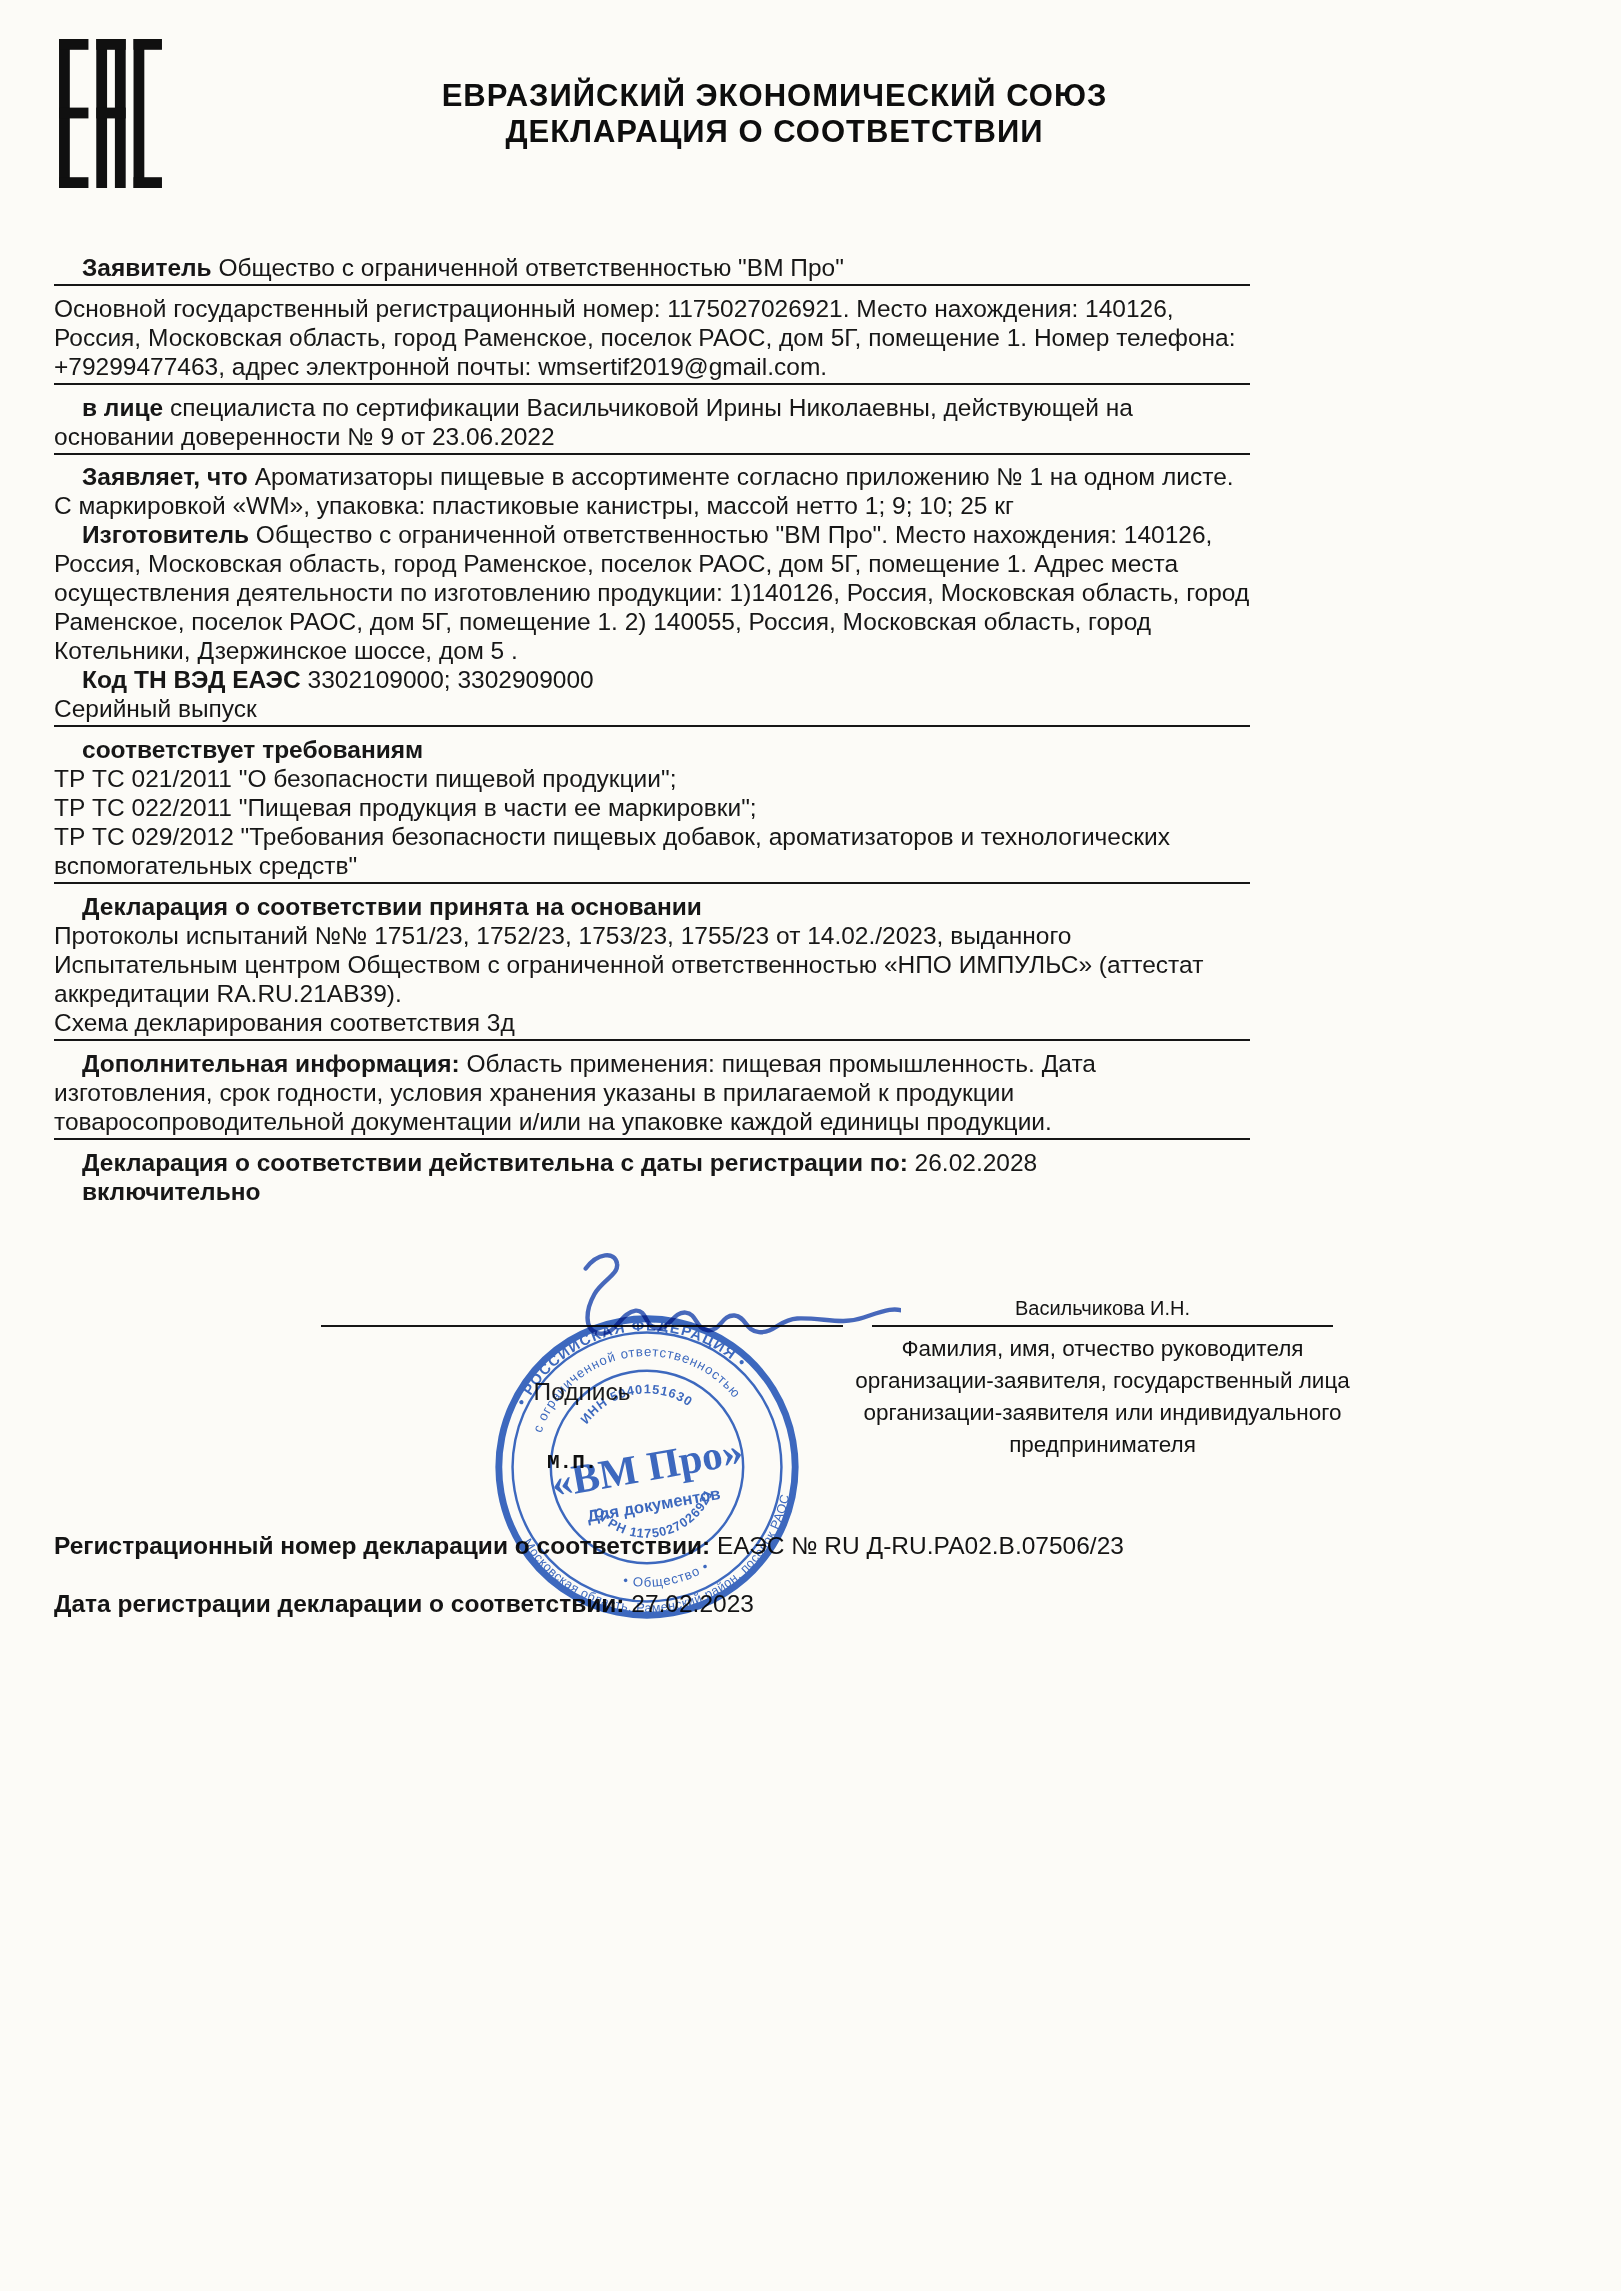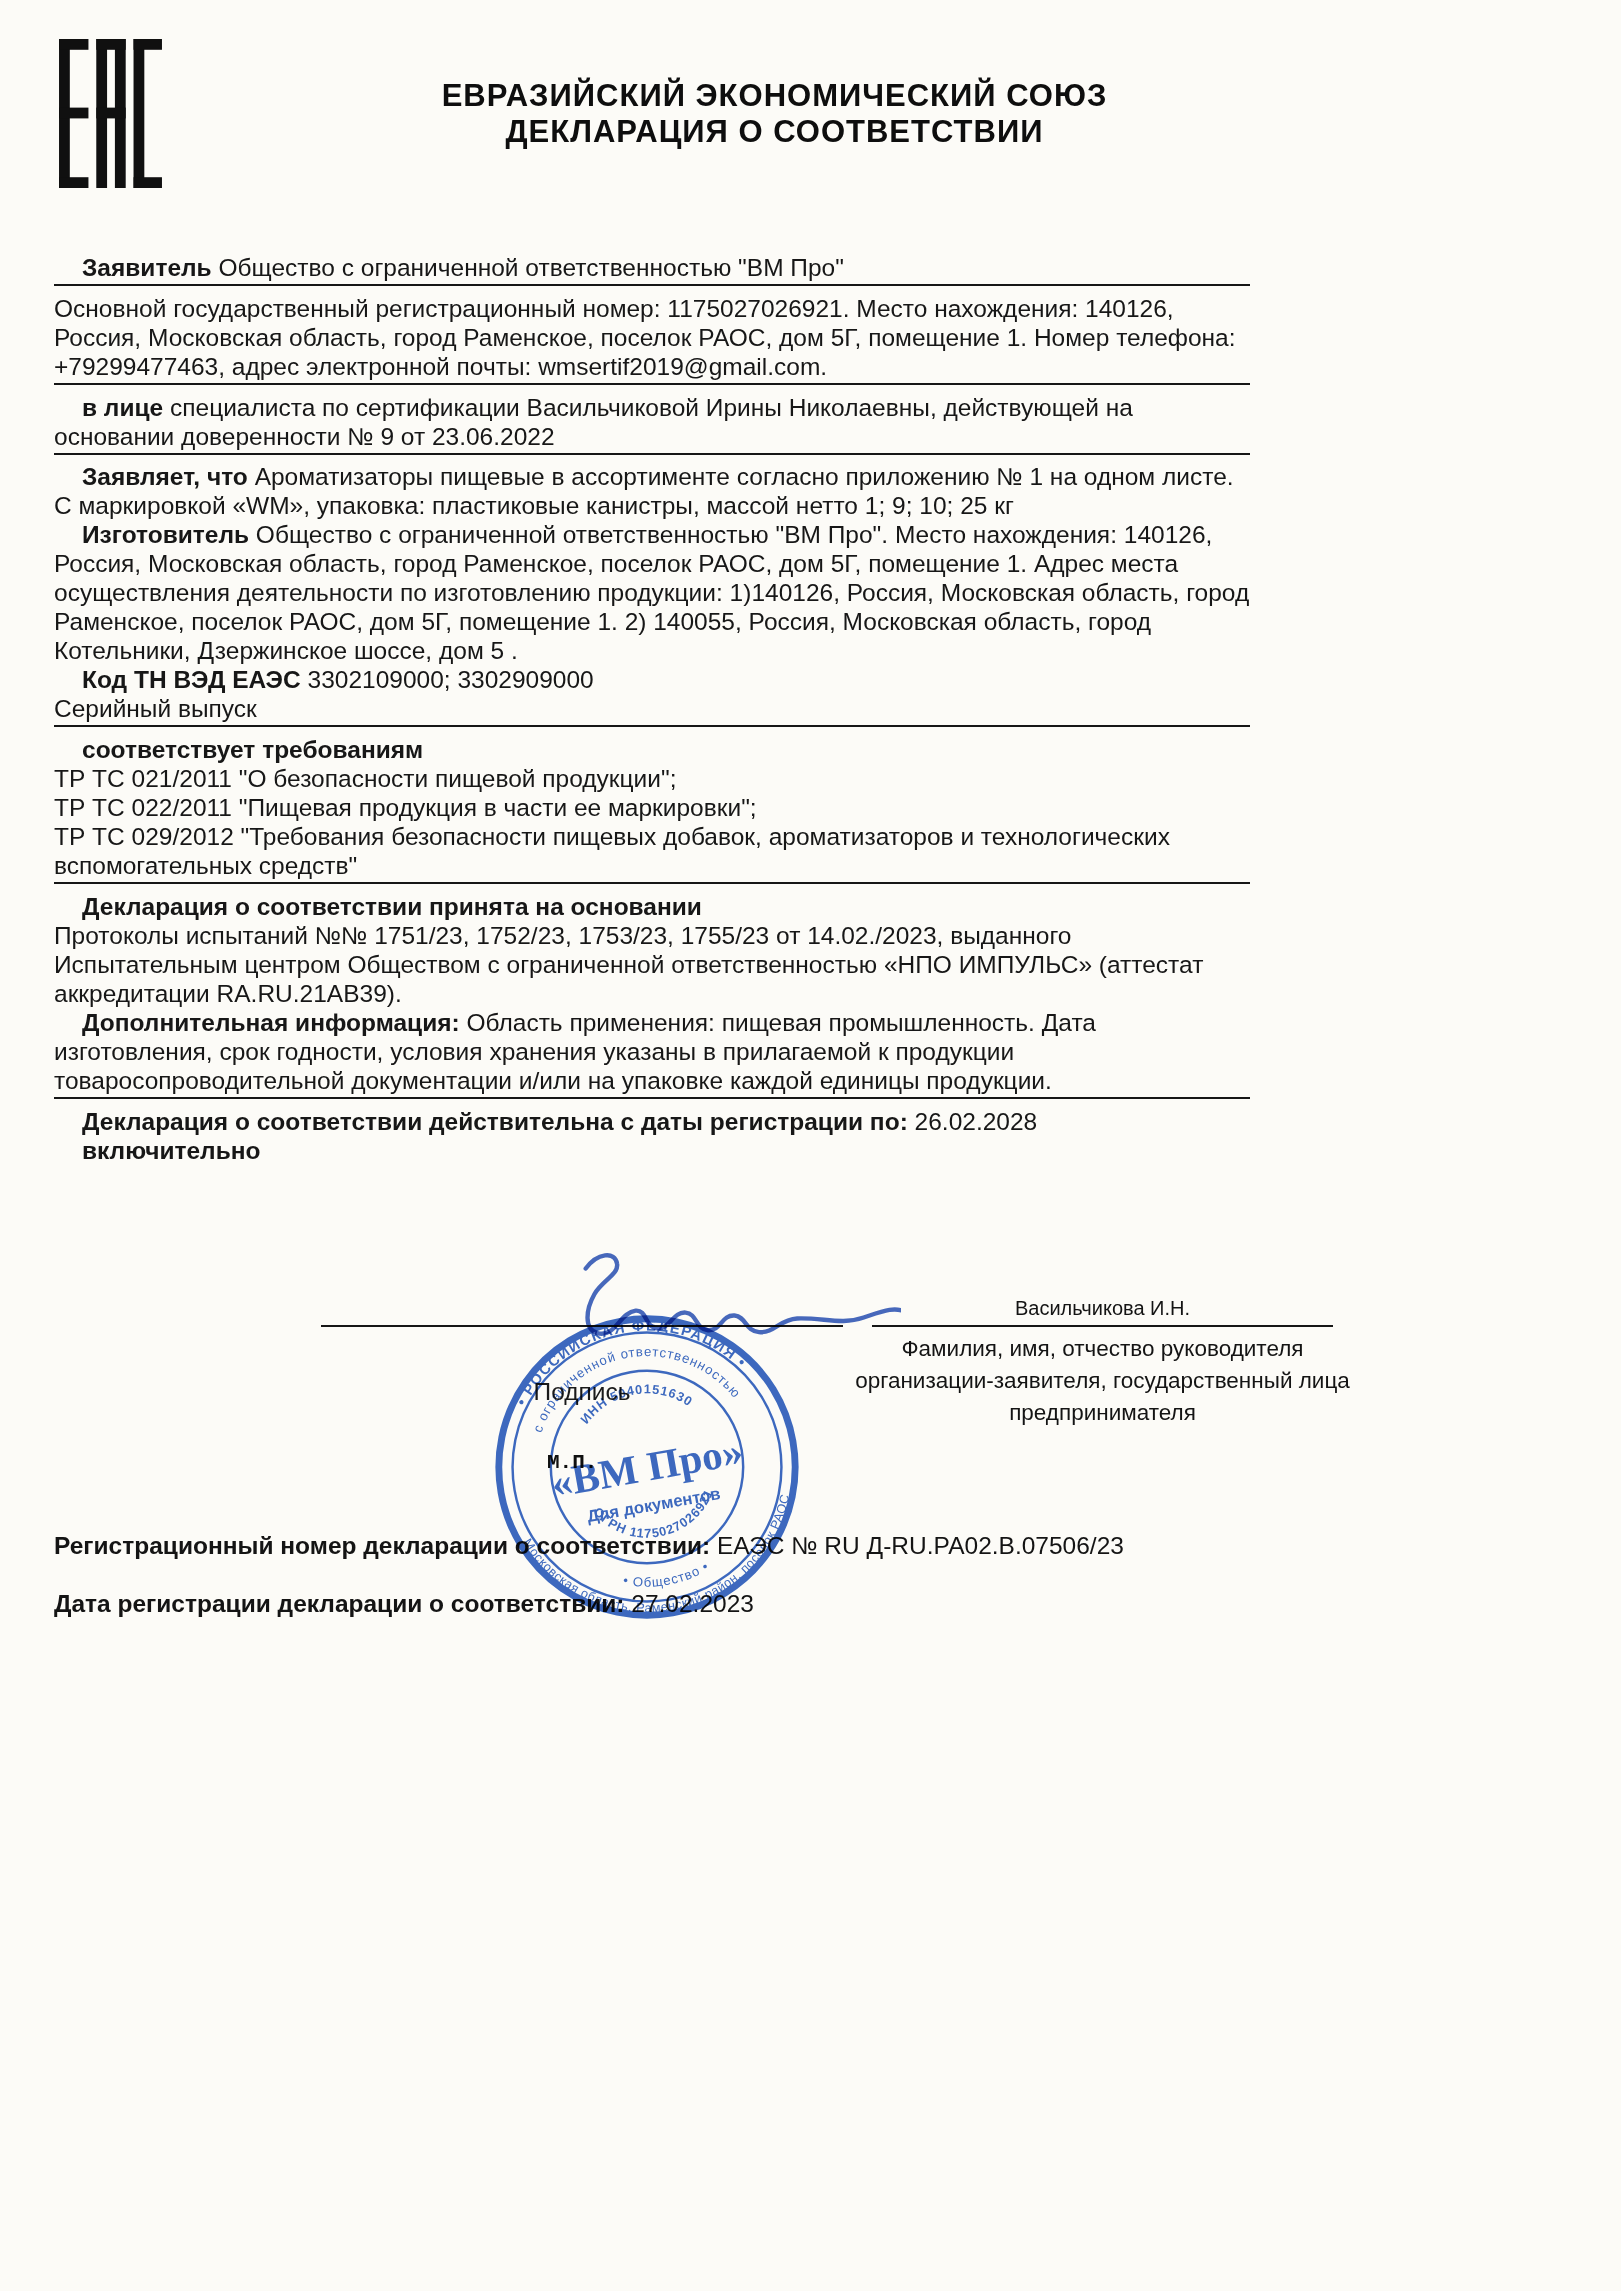--- a/index.html
+++ b/index.html
@@ -73,34 +73,36 @@
 
     <div class="para u"><span>Серийный выпуск</span></div>
 
     <div class="para"><b>соответствует требованиям</b></div>
     <div class="para"><span>ТР ТС 021/2011 "О безопасности пищевой продукции";</span></div>
     <div class="para"><span>ТР ТС 022/2011 "Пищевая продукция в части ее маркировки";</span></div>
     <div class="para u"><span>ТР ТС 029/2012 "Требования безопасности пищевых добавок, ароматизаторов и технологических вспомогательных средств"</span></div>
 
     <div class="para"><b>Декларация о соответствии принята на основании</b></div>
     <div class="para"><span>Протоколы испытаний №№ 1751/23, 1752/23, 1753/23, 1755/23 от 14.02./2023, выданного Испытательным центром Обществом с ограниченной ответственностью «НПО ИМПУЛЬС» (аттестат аккредитации RA.RU.21АВ39).</span></div>
+    <div class="para u"><span>Схема декларирования соответствия 3д</span></div>
 
     <div class="para u"><b>Дополнительная информация: </b><span>Область применения: пищевая промышленность. Дата изготовления, срок годности, условия хранения указаны в прилагаемой к продукции товаросопроводительной документации и/или на упаковке каждой единицы продукции.</span></div>
 
     <div class="para"><b>Декларация о соответствии действительна с даты регистрации по: </b><span>26.02.2028 </span><b>включительно</b></div>
   </div>
 
   <div class="sig-line" style="left:321px;top:1325px;width:522px;"></div>
   <div class="sig-label" style="left:321px;top:1378px;width:522px;">Подпись</div>
 
   <div class="sig-name" style="left:872px;top:1297px;width:461px;">Васильчикова И.Н.</div>
   <div class="sig-line" style="left:872px;top:1325px;width:461px;"></div>
   <div class="sig-caption" style="left:843px;top:1333px;width:519px;">
     <div>Фамилия, имя, отчество руководителя</div>
     <div>организации-заявителя, государственный лица</div>
+    <div>организации-заявителя или индивидуального</div>
     <div>предпринимателя</div>
   </div>
 
   <div class="mp-label">М.П.</div>
 
   <svg class="signature-svg" viewBox="580 1272 340 95" aria-hidden="true">
     <path d="M 598 1294
              c 12 -16 30 -18 32 -5
              c 2 11 -15 17 -23 31
              c -9 16 -11 36 3 40

